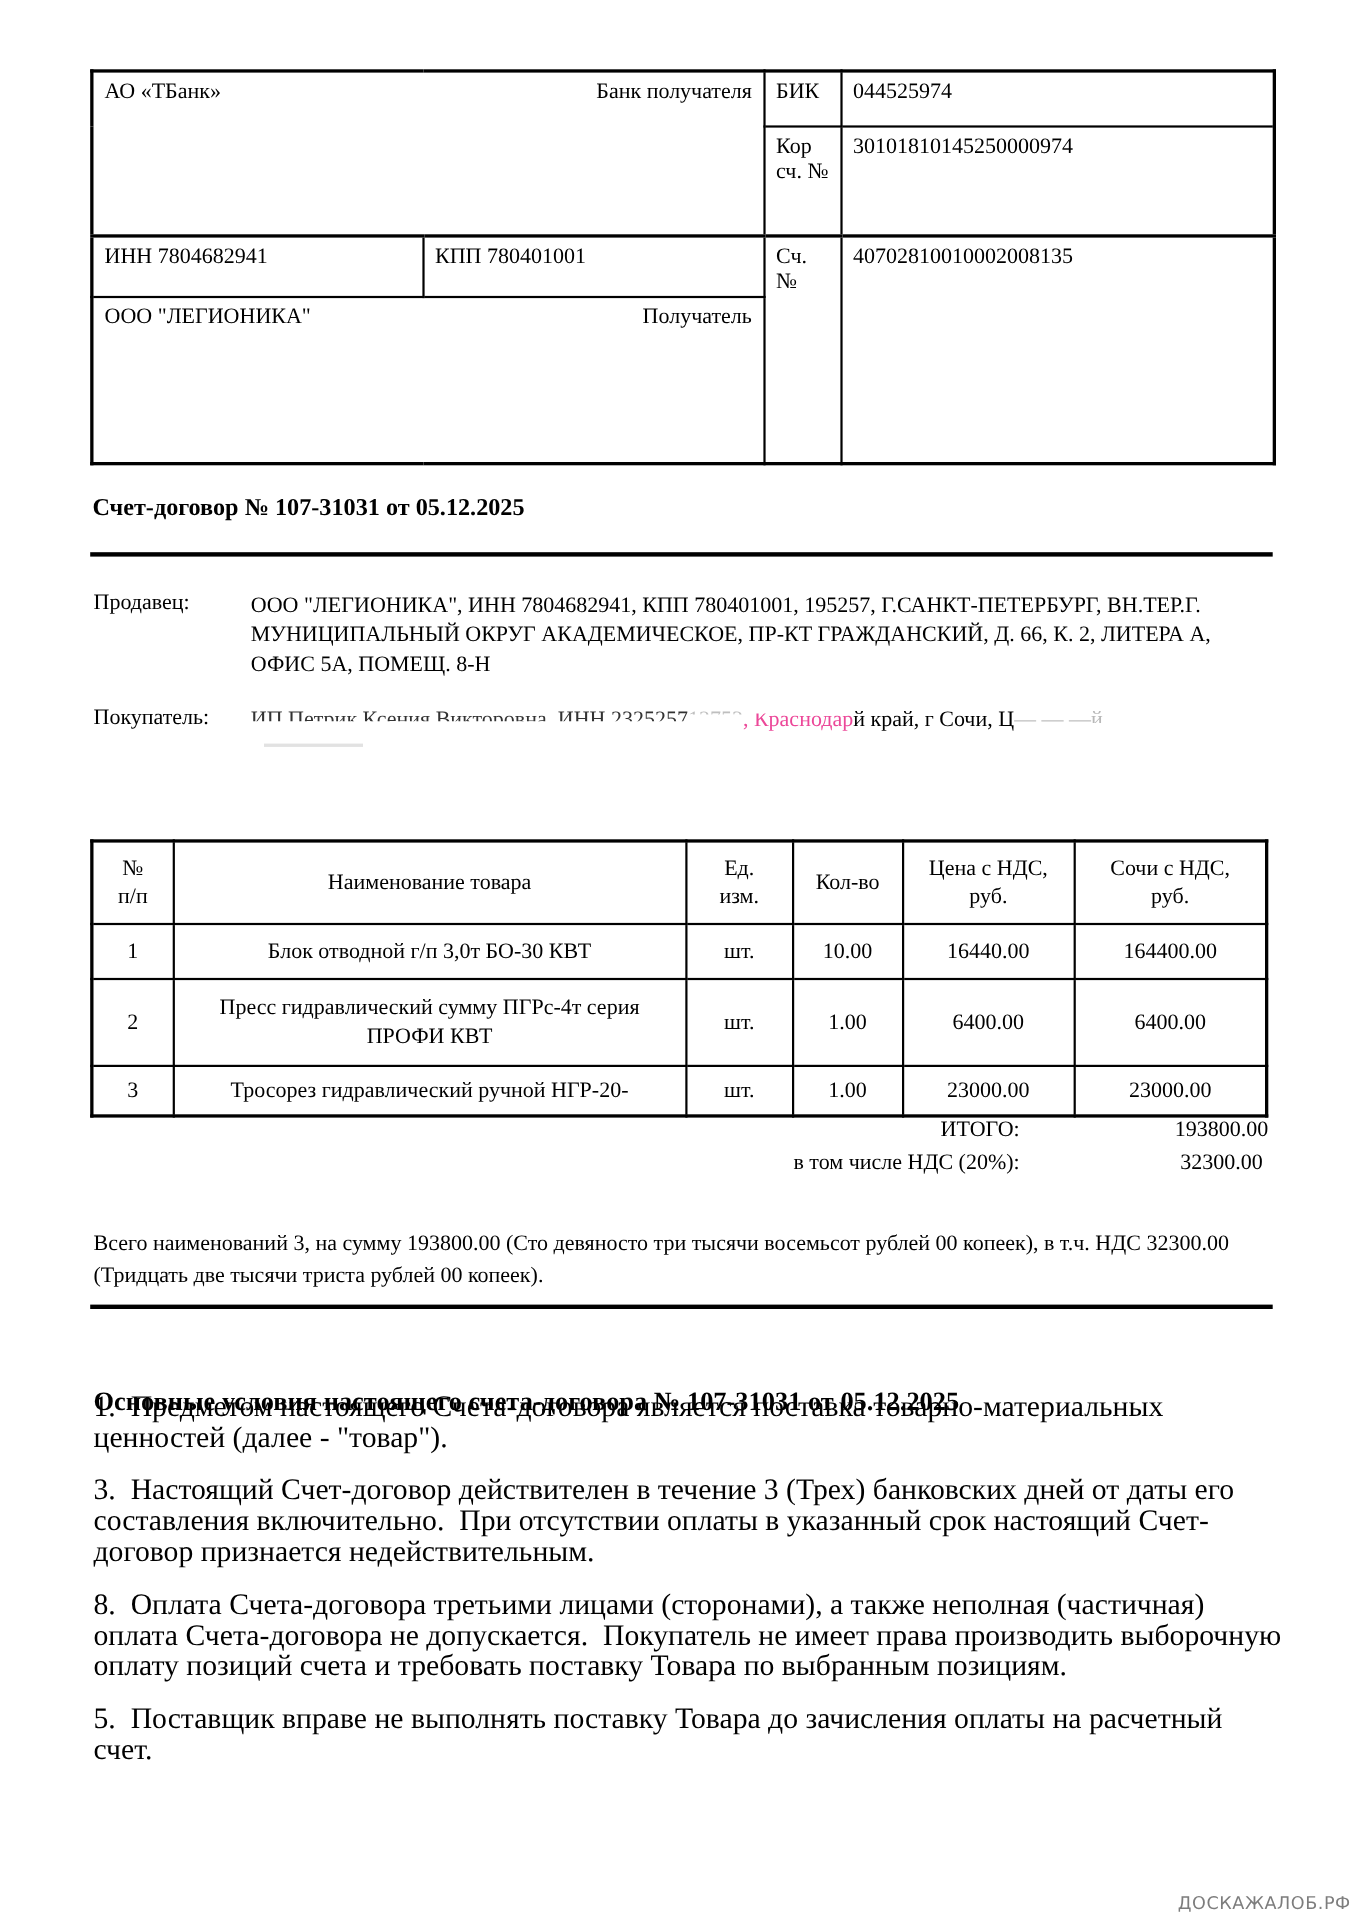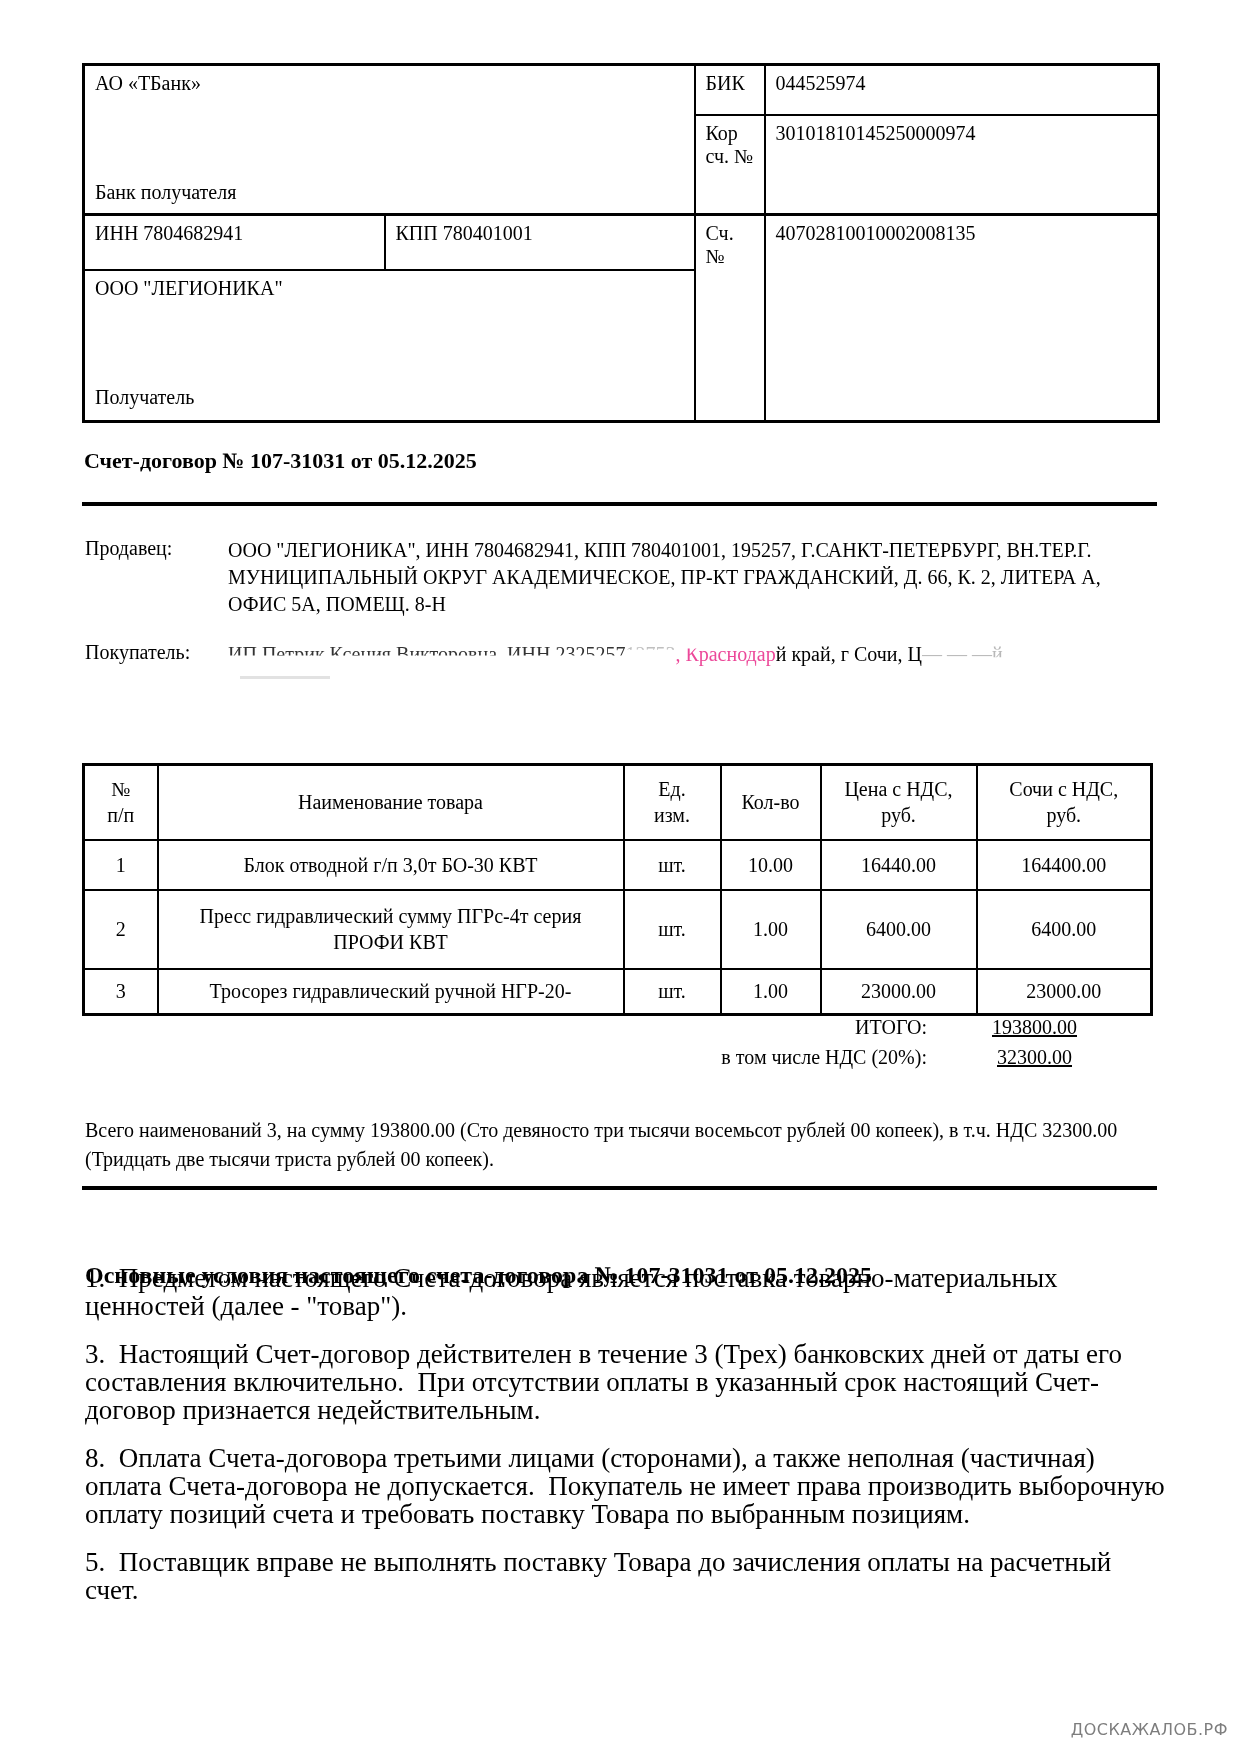--- a/index.html
+++ b/index.html
@@ -27,21 +27,21 @@
     border: 2px solid #000;
     vertical-align: top;
     padding: 6px 10px;
     font-size: 20px;
   }
   .bank-table tr.r1 { height: 50px; }
   .bank-table tr.r2 { height: 100px; }
   .bank-table tr.r3 { height: 55px; }
   .bank-table tr.r4 { height: 152px; }
   .bank-table tr.r3 td { border-top: 3px solid #000; }
-  .stack { display: flex; flex-direction: column; justify-content: space-between; }
+  .stack { display: flex; justify-content: space-between; }
   .cell-bankname .stack { height: 132px; }
   .cell-recipient .stack { height: 132px; }
 
   
   .doc-title {
     position: absolute; left: 84px; top: 448px;
     font-size: 22px; font-weight: bold;
   }
   .hrule { position: absolute; left: 82px; width: 1075px; height: 4px; background: #000; }
   .hrule-1 { top: 502px; }
@@ -78,22 +78,22 @@
   .items-table thead tr { height: 75px; }
   .items-table tr.row-1 { height: 50px; }
   .items-table tr.row-2 { height: 79px; }
   .items-table tr.row-3 { height: 46px; }
 
   .totals-label {
     position: absolute; left: 82px; width: 845px;
     text-align: right; font-size: 20px;
   }
   .totals-value {
-    position: absolute; left: 947px; width: 175px;
-    text-align: center; font-size: 20px; text-decoration: underline;
+    position: absolute; left: 1023px; width: 175px;
+    text-align: center; font-size: 20px;
   }
   .total-line  { top: 1016px; }
   .vat-line    { top: 1046px; }
 
   
   .summary {
     position: absolute; left: 85px; top: 1116px; width: 1078px;
     line-height: 29px; font-size: 20px; white-space: pre-wrap;
   }
   .terms-heading {

